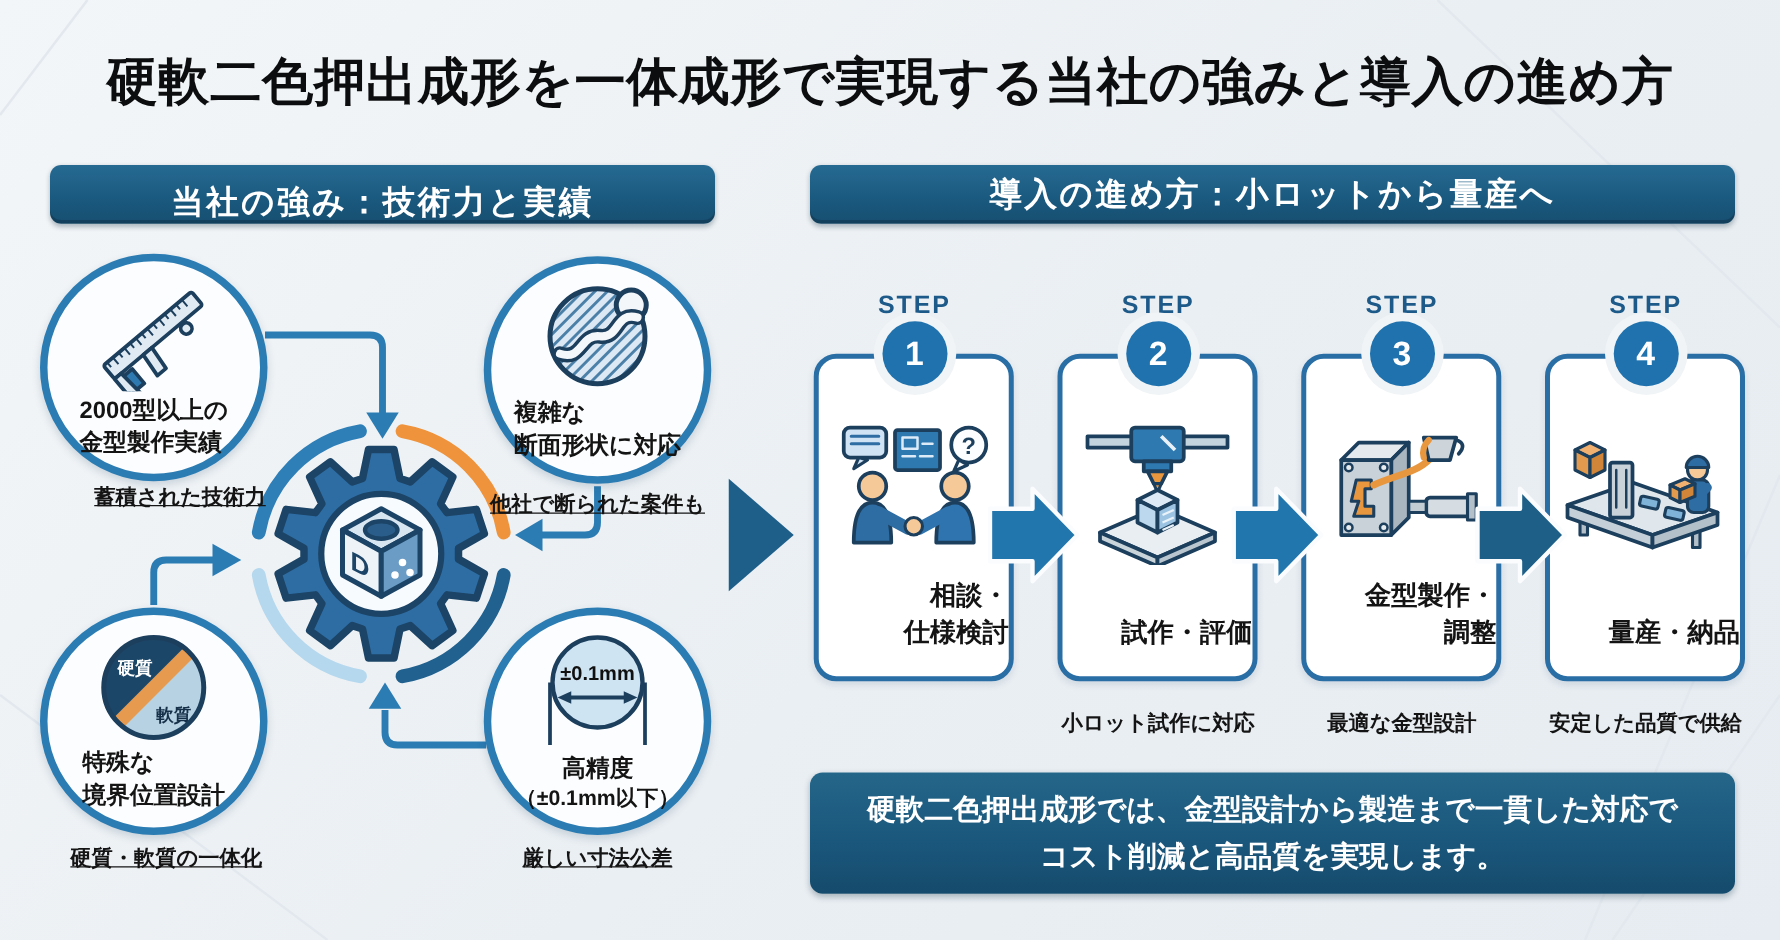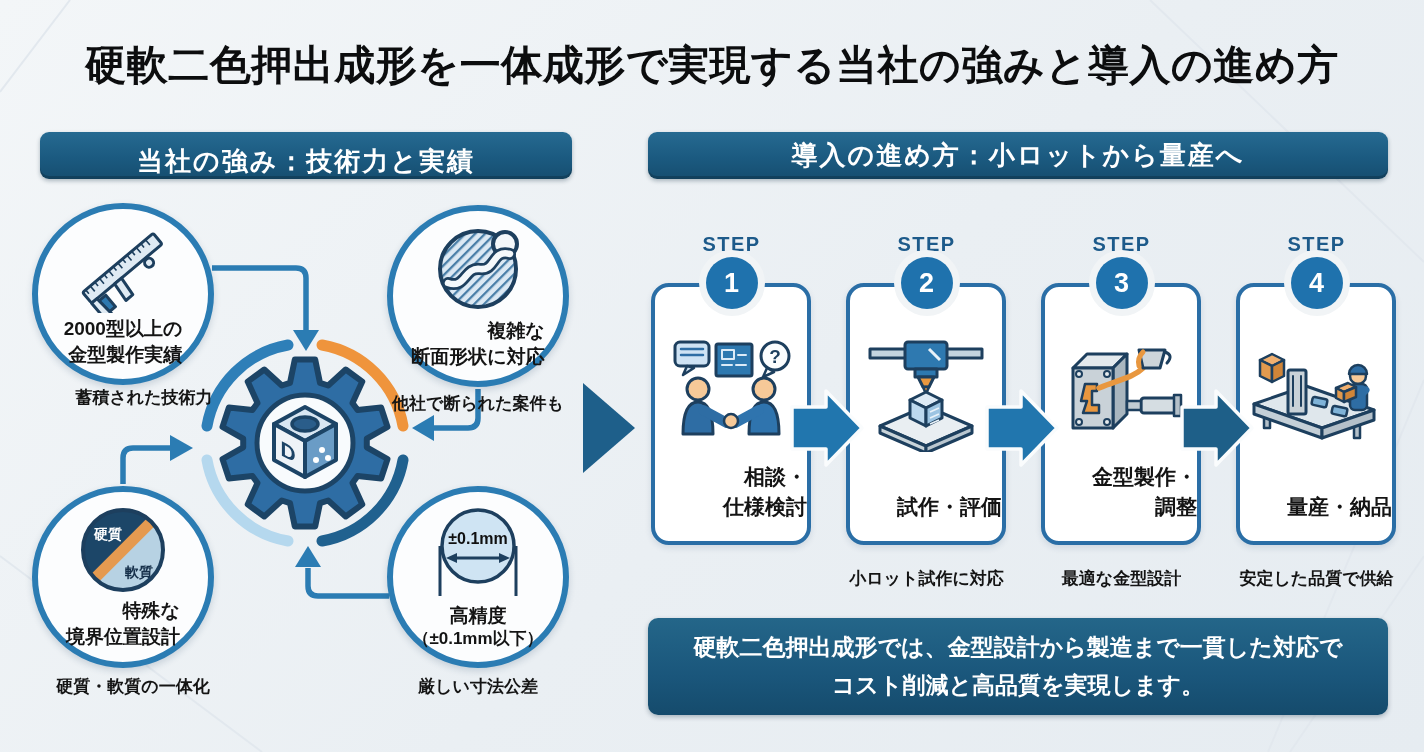--- a/index.html
+++ b/index.html
@@ -31,27 +31,27 @@
     position:absolute; width:182px; height:182px; border-radius:50%;
     background:#fcfdfe; border:6px solid #2b7cb3; z-index:3;
     display:flex; flex-direction:column; align-items:center; justify-content:center;
     box-shadow:0 3px 7px rgba(25,60,95,.18);
   }
   #circle-tl { left:32px;  top:203px; }
   #circle-tr { left:387px; top:205px; }
   #circle-bl { left:32px;  top:486px; }
   #circle-br { left:387px; top:486px; }
   .strength-title {
-    font-size:19px; font-weight:800; color:#141414; text-align:right;
+    font-size:19px; font-weight:800; color:#141414; text-align:left;
     line-height:1.32; white-space:pre-line; margin-top:3px;
   }
   .strength-title2 { font-size:17px; font-weight:800; color:#141414; margin-top:-1px; }
   .strength-caption {
     position:absolute; width:264px; text-align:center; z-index:3;
-    font-size:17px; font-weight:800; color:#141414;
+    font-size:17px; font-weight:800; color:#141414;text-decoration:underline;
   }
   #caption-tl { left:12px;  top:386px; }
   #caption-tr { left:346px; top:392px; }
   #caption-bl { left:1px;   top:675px; }
   #caption-br { left:346px; top:675px; }
   #arcs  { position:absolute; left:185px; top:323px; z-index:1; }
   #gear  { position:absolute; left:213px; top:351px; z-index:2; }
   #connectors { position:absolute; left:0; top:0; z-index:2; pointer-events:none; }
 
   

